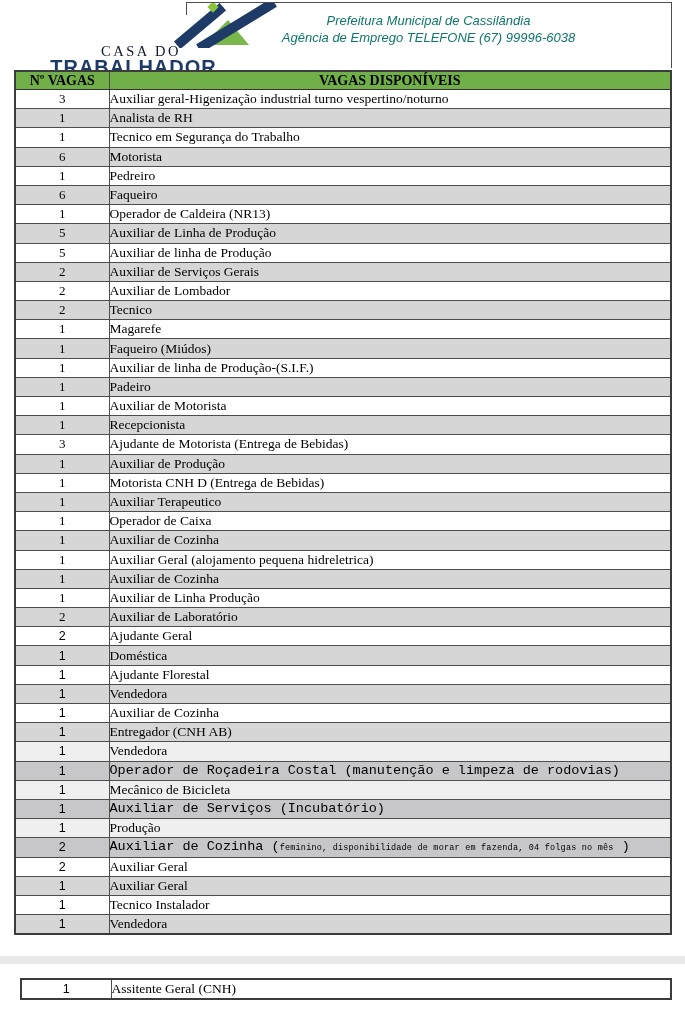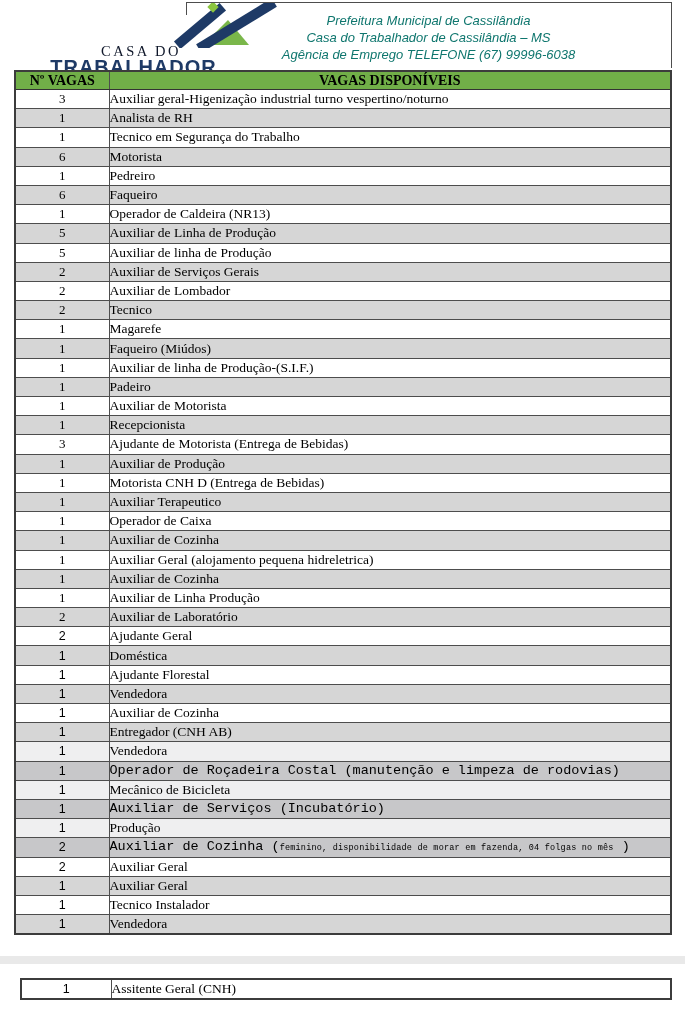--- a/index.html
+++ b/index.html
@@ -79,21 +79,20 @@
       <path d="M30 44 L97 3" stroke="#1e3a66" stroke-width="10" stroke-linecap="square" fill="none"></path>
       <rect x="36" y="1" width="8" height="8" fill="#8bc53f" transform="rotate(45 40 5)"></rect>
     </svg>
     <div class="logo-casa">CASA DO</div>
     <div class="logo-trab">TRABALHADOR</div>
   </div>
 
   <div class="header-box">
     <div class="header-text">
       <div>Prefeitura Municipal de Cassilândia</div>
-      <div>Casa do Trabalhador de Cassilândia – MS</div>
       <div>Agência de Emprego TELEFONE (67) 99996-6038</div>
     </div>
   </div>
 
   <table class="vac-table t1">
     <colgroup>
         <col style="width:94px">
         <col>
       </colgroup>
     <thead>

